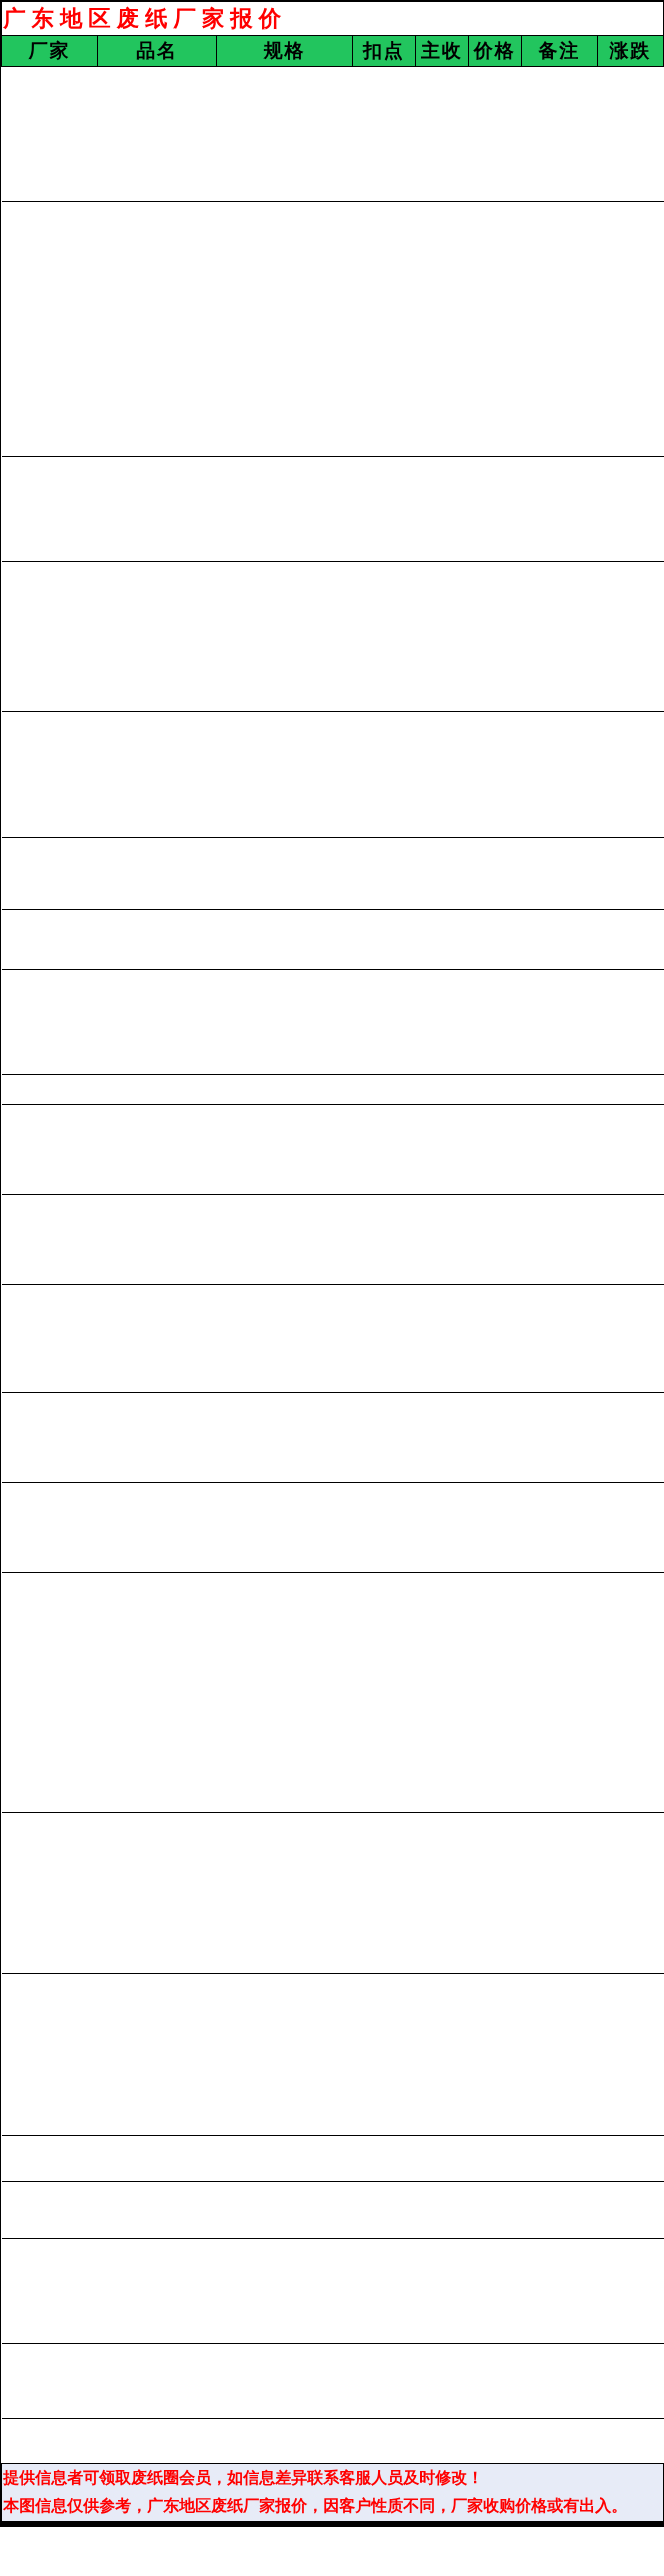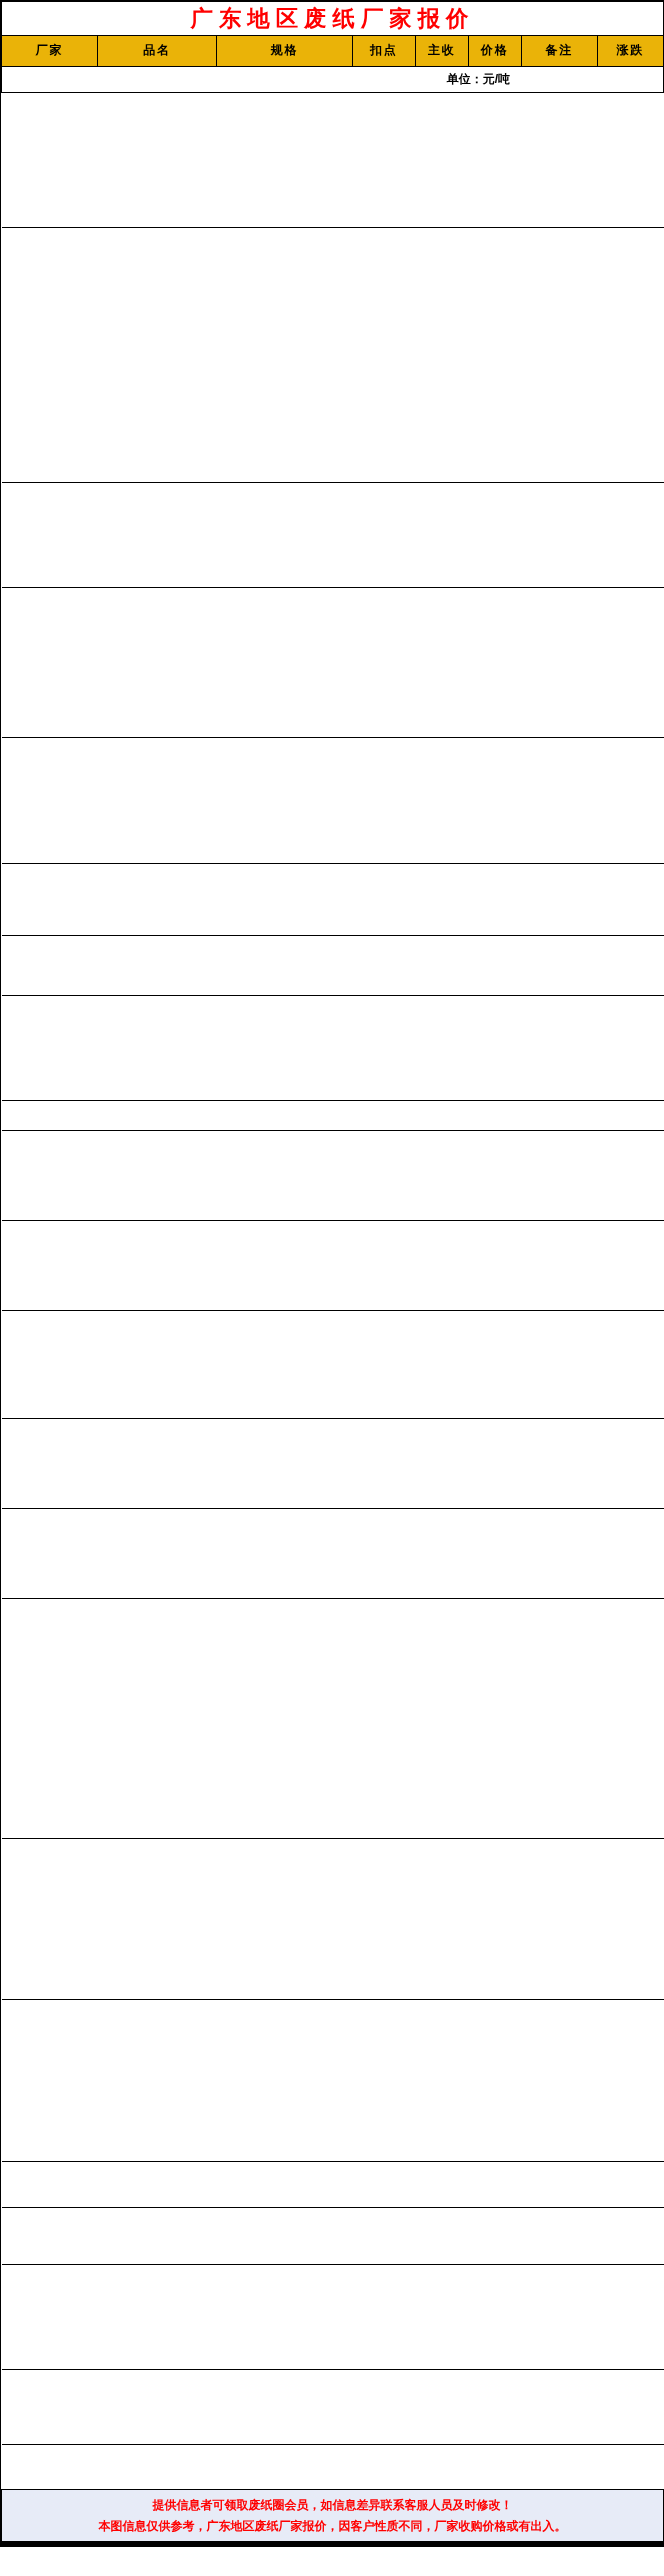--- a/index.html
+++ b/index.html
@@ -1,44 +1,44 @@
 <!DOCTYPE html>
 <html style="font-size:9.7px"><head>
 <meta charset="utf-8">
 <style>
   html,body{margin:0;padding:0;background:#fff;}
   body{width:665px;font-family:"Liberation Sans",sans-serif;color:#000;}
   .sheet{border:1.8px solid #000;border-bottom:5.5px solid #000;}
   table{width:100%;border-collapse:collapse;table-layout:fixed;}
-  td,th{border:0.6px solid #000;text-align:center;vertical-align:middle;padding:0.6px 1.2px;word-break:break-all;}
+  td,th{border:0.6px solid #000;vertical-align:middle;padding:0.6px 1.2px;word-break:break-all;}
   
   col.w0{width:14.5%} col.w1{width:18%} col.w2{width:20.5%} col.w3{width:9.5%}
   col.w4{width:8%} col.w5{width:8%} col.w6{width:11.5%} col.w7{width:10%}
   
   tr.title-row td{height:31.5px;background:#fff;border-bottom:1.2px solid #000;
     font-family:"Liberation Serif",serif;font-weight:bold;font-size:22.4px;color:#ff0000;letter-spacing:6px;}
-  tr.cols th{height:29px;background:#eab308;font-family:"Liberation Serif",serif;
-    font-weight:bold;font-size:12px;letter-spacing:1.8px;}
+  tr.cols th{height:29px;background:#22c55e;font-family:"Liberation Serif",serif;
+    font-weight:bold;font-size:19px;letter-spacing:1.8px;}
   tr.unit-row td{height:24px;background:#fff;text-align:right;padding-right:153px;
     font-size:12px;font-weight:bold;border-bottom:1.2px solid #000;}
   
   tbody{border-top:1.2px solid #000;border-bottom:1.2px solid #000;}
   tbody tr{height:15px;}
   
   tbody.f4 tr{height:31.5px;}
   tbody.f5 tr{height:18px;}
   tbody.f11 tr{height:27px;}
   tbody.f14 tr{height:20px;}
   tbody.f15 tr{height:23px;}
   tbody.f16 tr{height:27px;}
   tbody.f17 tr{height:23px;}
   tbody.f18 tr{height:19px;}
   
   tfoot td{background:#e7ebf7;border-top:1.2px solid #000;height:50px;}
-  .footer-line{color:#ff0000;font-weight:bold;font-size:12px;line-height:1.75;}
+  .footer-line{color:#ff0000;font-weight:bold;font-size:16px;line-height:1.75;}
 </style>
 </head>
 <body>
 
 <div class="sheet">
   <table id="grid">
     <colgroup>
       <col class="w0">
         <col class="w1">
         <col class="w2">
@@ -55,23 +55,20 @@
       <tr class="cols">
         <th>厂家</th>
         <th>品名</th>
         <th>规格</th>
         <th>扣点</th>
         <th>主收</th>
         <th>价格</th>
         <th>备注</th>
         <th>涨跌</th>
       </tr>
-      <tr class="unit-row">
-        <td colspan="8">单位：元/吨</td>
-      </tr>
     </thead>
     <tbody class="band-blue f0">
         <tr></tr>
         <tr></tr>
         <tr></tr>
         <tr></tr>
         <tr></tr>
         <tr></tr>
         <tr></tr>
         <tr></tr>

